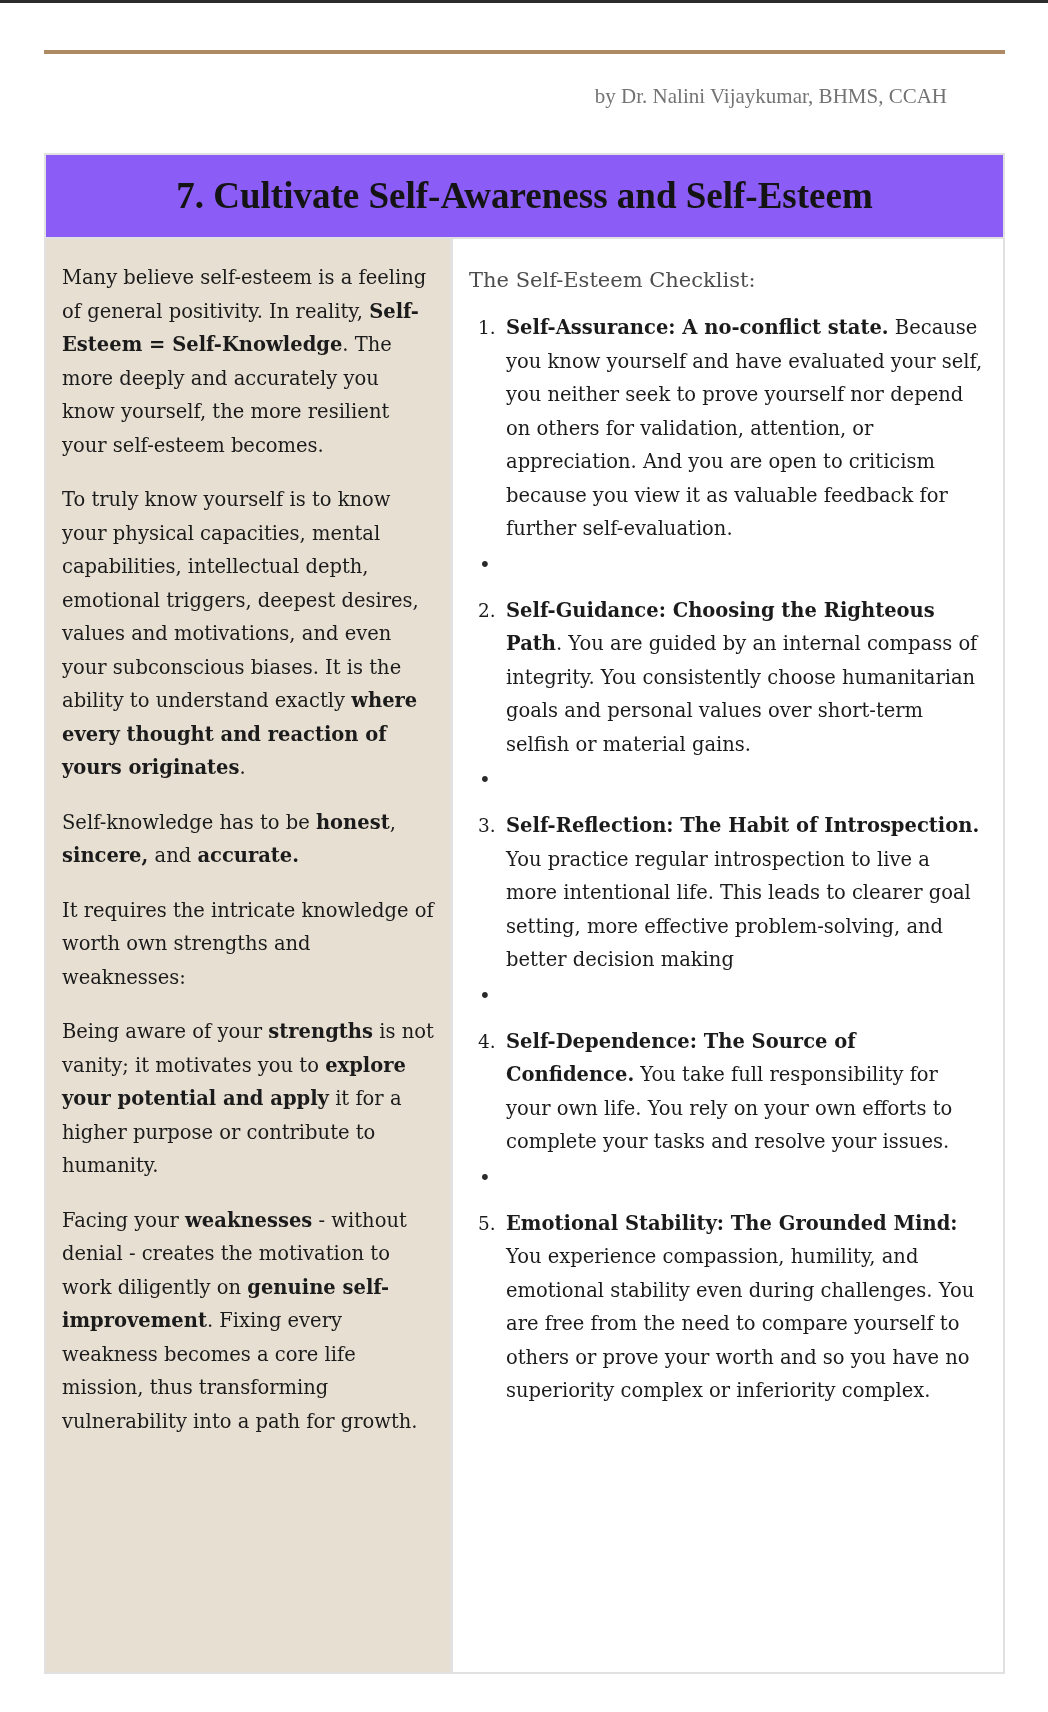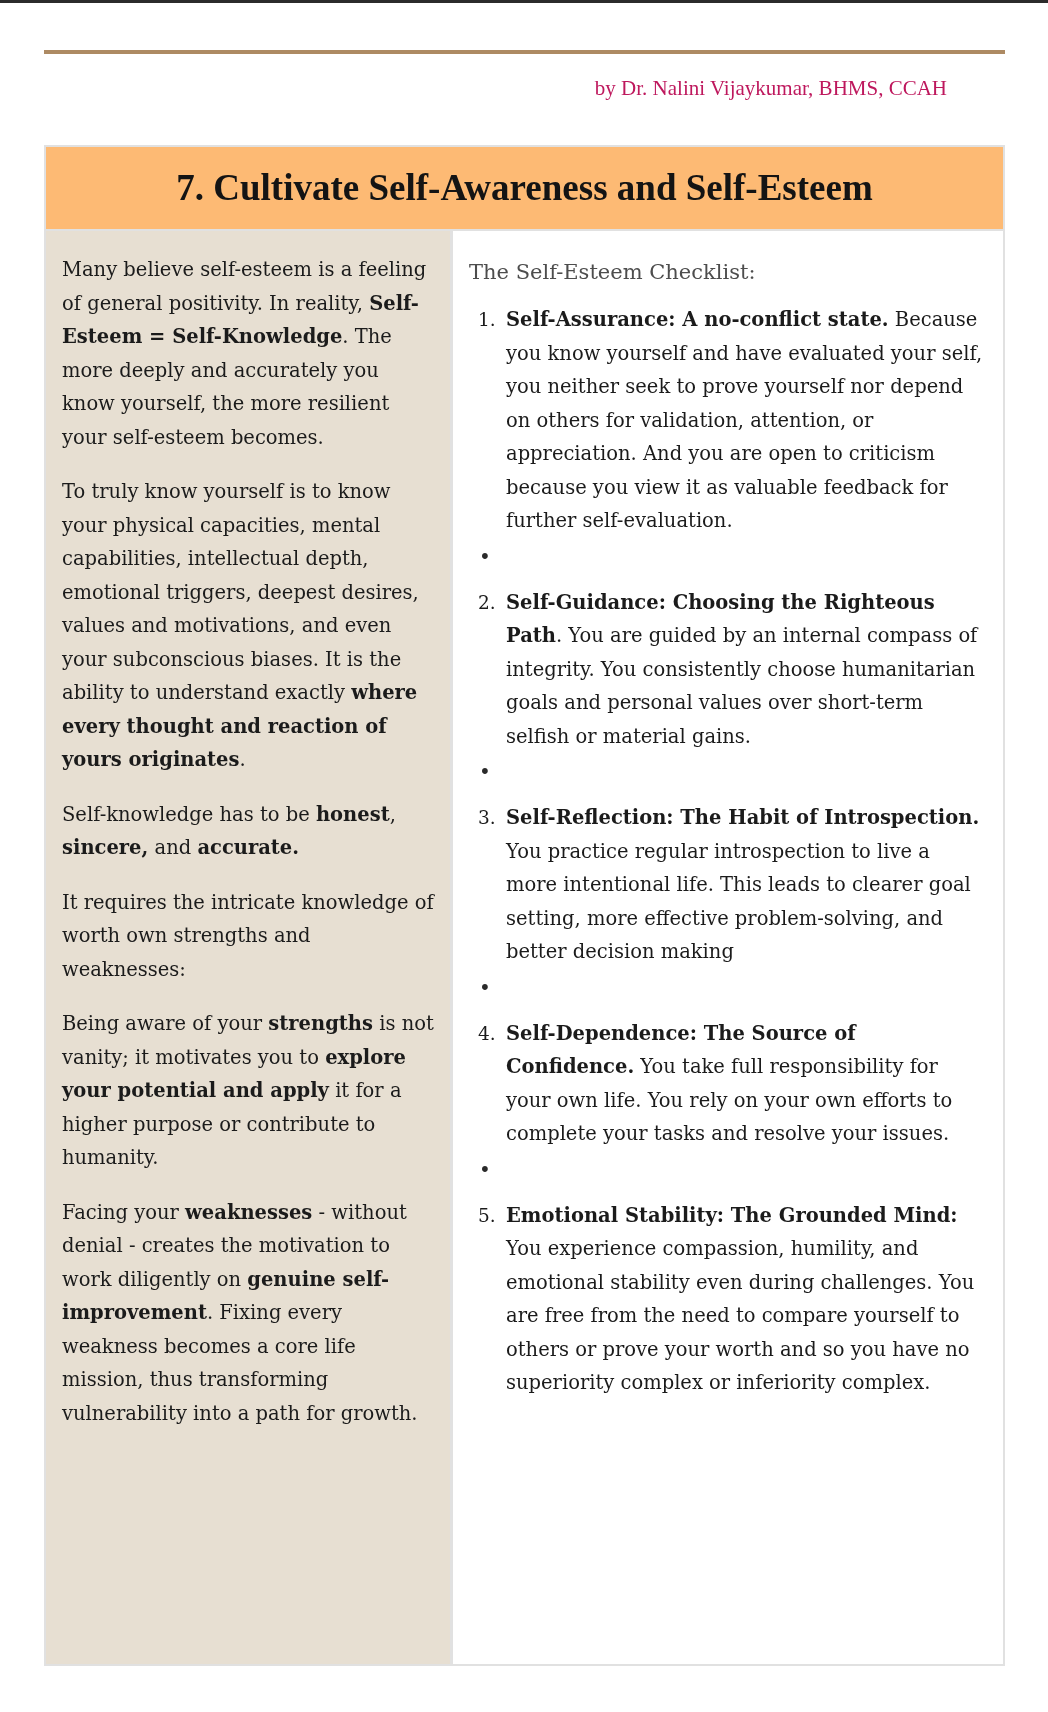--- a/index.html
+++ b/index.html
@@ -4,25 +4,25 @@
 <style>
   html,body{margin:0;padding:0}
   body{
     width:1048px;height:1712px;background:#ffffff;
     font-family:"DejaVu Serif",serif;color:#1b1b1b;
     position:relative;overflow:hidden;
   }
   .top-bar{height:3px;background:var(--top-bar,#2b2b2b)}
   .rule{height:4px;background:var(--rule,#ad8a63);margin:47px 43px 0 44px;border:none}
   .byline{
-    margin:20px 101px 0 0;text-align:right;
+    margin:28px 101px 0 0;text-align:right;
     font-family:"Liberation Serif",serif;font-size:21px;line-height:28px;
-    color:#be185d;
+    color:#737373;
   }
-  .card{margin:43px 43px 0 44px;border:2px solid var(--border,#e1e1e1);background:#fdba74}
+  .card{margin:43px 43px 0 44px;border:2px solid var(--border,#e1e1e1);background:#8b5cf6}
   .title-row{border-bottom:2px solid var(--border,#e1e1e1);padding:18px 10px}
   .title-row h1{
     margin:0;text-align:center;font-family:"Liberation Serif",serif;
     font-size:37px;line-height:46px;font-weight:700;color:#141414;
   }
   .columns{display:flex;align-items:stretch;min-height:1433px}
   .left-col{
     flex:0 0 407px;width:407px;box-sizing:border-box;
     background:var(--left-column-bg,#e7dfd2);
     border-right:3px solid var(--border,#e1e1e1);

